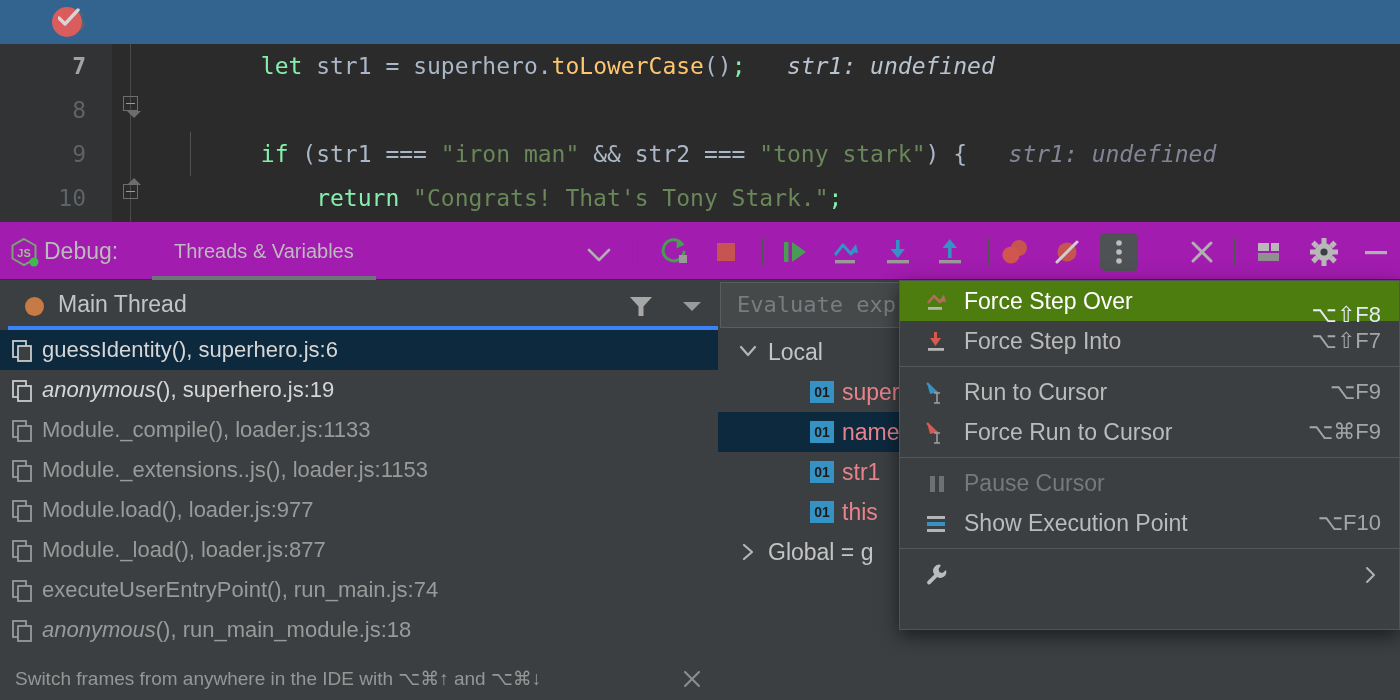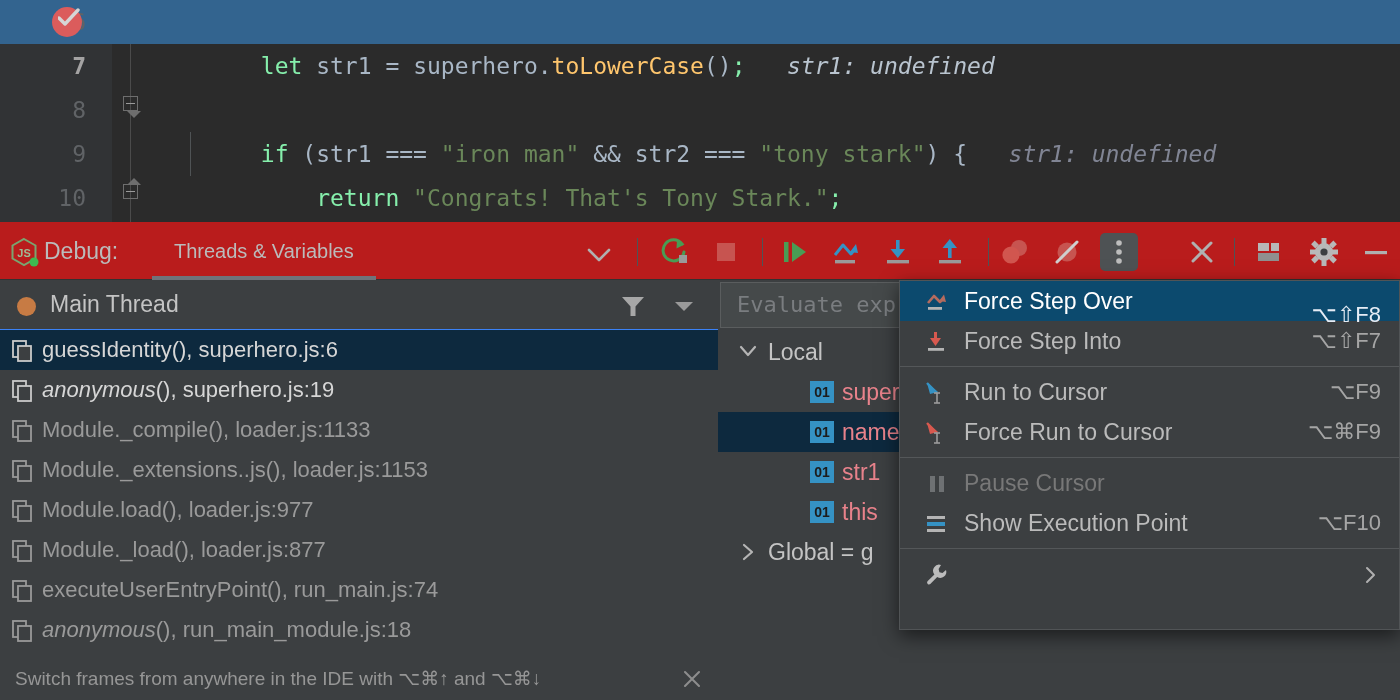--- a/index.html
+++ b/index.html
@@ -106,21 +106,21 @@
   .indent-guide {
     position: absolute;
     width: 1px;
     background: #4f5355;
   }
 
   
   .debug-toolbar {
     position: absolute; left: 0; top: 222px;
     width: 1400px; height: 58px;
-    background: #b91c1c;
+    background: #a21caf;
     border-bottom: 1px solid #323232;
     box-sizing: border-box;
   }
   .node-icon { position: absolute; left: 10px; top: 15px; }
   .debug-label {
     position: absolute; left: 44px; top: 0;
     height: 58px; line-height: 58px;
     color: #bbbbbb; font-size: 23px;
   }
   .tab-threads {
@@ -156,23 +156,23 @@
     border-radius: 5px;
   }
 
   
   .frames-panel {
     position: absolute; left: 0; top: 280px;
     width: 718px; height: 420px;
     background: #3c3f41;
   }
   .thread-row {
-    position: absolute; left: 0; top: 0;
+    position: absolute; left: 8px; top: 0;
     width: 718px; height: 50px;
-    border-bottom: 1px solid #3b82f6;
+    border-bottom: 4px solid #3b82f6;
     box-sizing: border-box;
   }
   .thread-dot {
     position: absolute; left: 17px; top: 17px;
     width: 19px; height: 19px;
     border-radius: 50%;
     background: #c77b44;
   }
   .thread-name {
     position: absolute; left: 50px; top: 0;
@@ -273,21 +273,21 @@
     background: #3c3f41;
     border: 1px solid #515456;
     box-sizing: border-box;
     box-shadow: 0 6px 18px rgba(0,0,0,0.55);
   }
   .ctx-item {
     position: relative;
     height: 40px;
     width: 100%;
   }
-  .ctx-item.highlight { background: #0c4a6e; }
+  .ctx-item.highlight { background: #4d7c0f; }
   .ctx-icon {
     position: absolute; left: 24px; top: 8px;
     width: 26px; height: 26px;
   }
   .ctx-label {
     position: absolute; left: 64px; top: 0;
     height: 40px; line-height: 40px;
     font-size: 23px; color: #bbbbbb;
     white-space: nowrap;
   }

